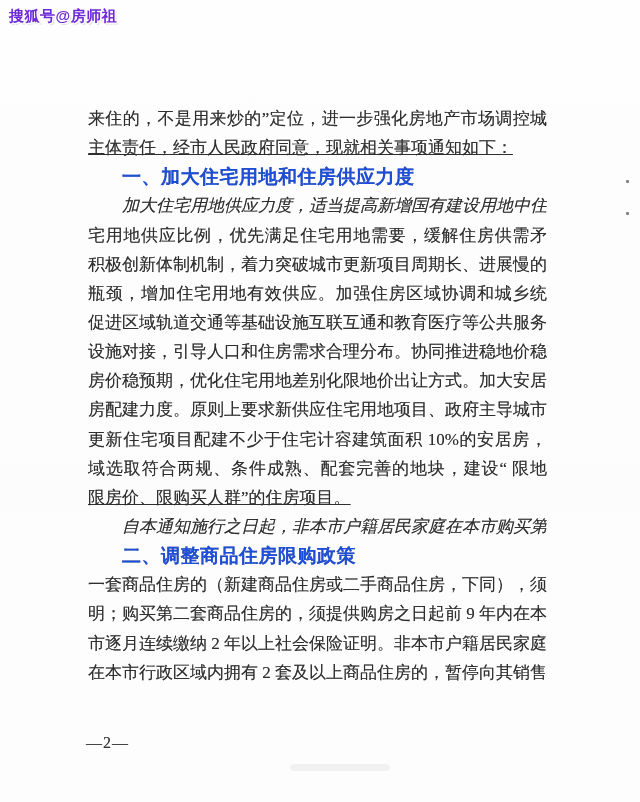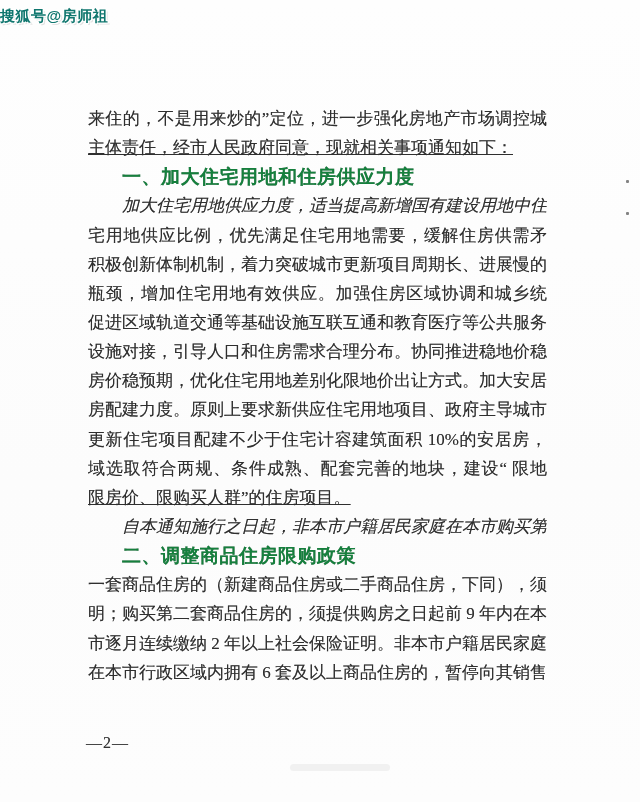--- a/index.html
+++ b/index.html
@@ -16,27 +16,27 @@
   }
   
   .page-surface {
     position: absolute;
     inset: 0;
     background: linear-gradient(180deg, #fefefe 0%, #fcfcfc 60%, #fdfdfd 100%);
   }
   
   .watermark {
     position: absolute;
-    left: 0;
+    left: 9px;
     top: 7px;
     font-family: "Liberation Sans", "DejaVu Sans", sans-serif;
     font-weight: 700;
     font-size: 15px;
     letter-spacing: 0.5px;
-    color: #0f766e;
+    color: #6d28d9;
     text-shadow:
       -1px -1px 0 #ffffff,
        1px -1px 0 #ffffff,
       -1px  1px 0 #ffffff,
        1px  1px 0 #ffffff,
        2px  2px 0 #e3e3e3;
   }
   .doc-body {
     position: absolute;
     left: 88px;
@@ -62,21 +62,21 @@
     text-decoration: underline;
   }
   .doc-line.indent {
     text-indent: 34px;
     font-style: italic;
   }
   .doc-line.heading {
     font-family: "Liberation Sans", "DejaVu Sans", sans-serif;
     font-weight: 700;
     font-size: 19px;
-    color: #15803d;
+    color: #1d4ed8;
     text-indent: 34px;
     text-align: left;
     text-align-last: left;
     letter-spacing: 0.5px;
   }
   .page-number {
     position: absolute;
     left: 86px;
     top: 734px;
     font-size: 16px;
@@ -124,20 +124,20 @@
   <div class="doc-line">房价稳预期，优化住宅用地差别化限地价出让方式。加大安居</div>
   <div class="doc-line">房配建力度。原则上要求新供应住宅用地项目、政府主导城市</div>
   <div class="doc-line">更新住宅项目配建不少于住宅计容建筑面积 10%的安居房，用</div>
   <div class="doc-line">域选取符合两规、条件成熟、配套完善的地块，建设“ 限地价、</div>
   <div class="doc-line plain">限房价、限购买人群”的住房项目。</div>
   <div class="doc-line indent">自本通知施行之日起，非本市户籍居民家庭在本市购买第</div>
   <div class="doc-line heading">二、调整商品住房限购政策</div>
   <div class="doc-line">一套商品住房的（新建商品住房或二手商品住房，下同），须提</div>
   <div class="doc-line">明；购买第二套商品住房的，须提供购房之日起前 9 年内在本</div>
   <div class="doc-line">市逐月连续缴纳 2 年以上社会保险证明。非本市户籍居民家庭</div>
-  <div class="doc-line">在本市行政区域内拥有 6 套及以上商品住房的，暂停向其销售</div>
+  <div class="doc-line">在本市行政区域内拥有 2 套及以上商品住房的，暂停向其销售</div>
 </div>
 
 <div class="page-number">—2—</div>
 
 <div class="speck s1"></div>
 <div class="speck s2"></div>
 <div class="smudge"></div>
 
 </body></html>

